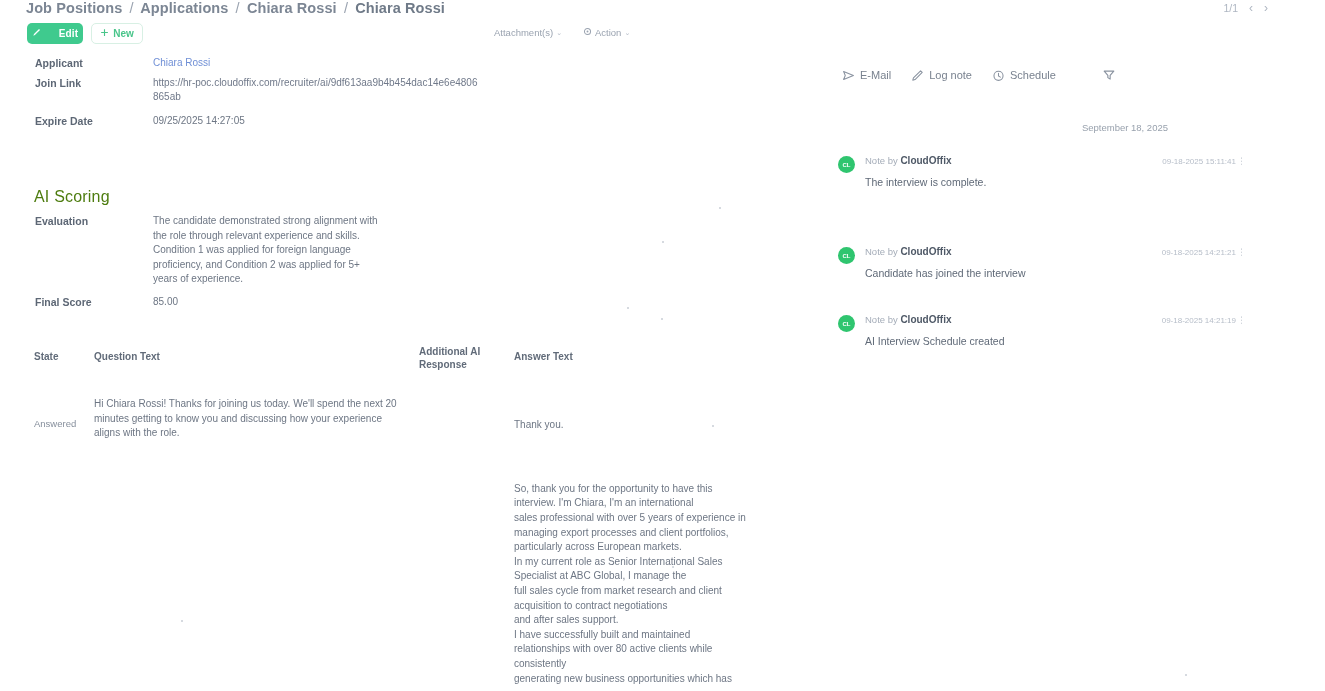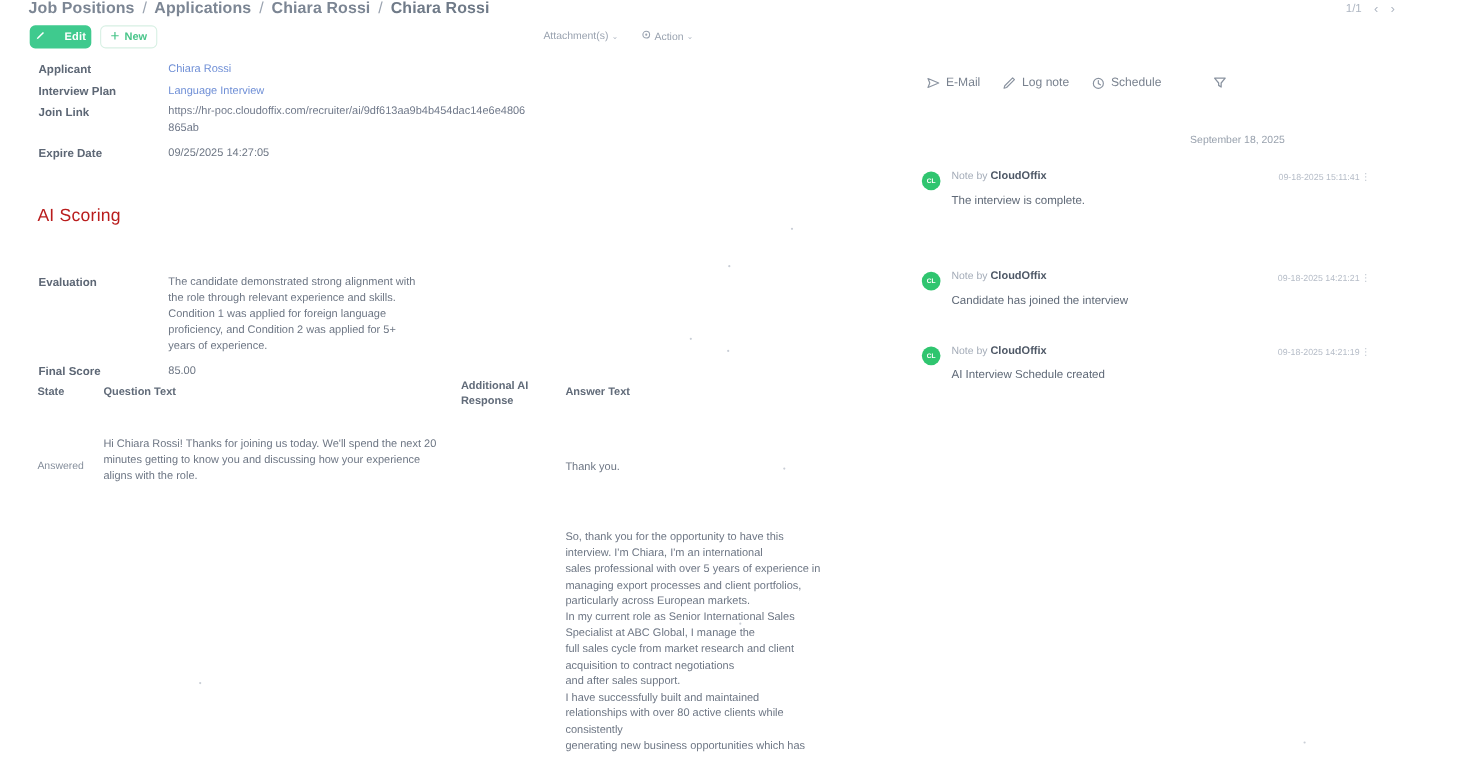--- a/index.html
+++ b/index.html
@@ -63,26 +63,26 @@
     font-size: 10.5px; font-weight: bold; color: #5d6775;
     padding-top: 1px;
   }
   .fval { font-size: 10px; color: #6d7684; line-height: 14.5px; }
   .fval.link { color: #6f8fd6; }
   .fval.url { color: #70798a; word-break: break-all; max-width: 330px; }
 
   
   .sect-title {
     position: absolute; left: 34px; top: 188px;
-    font-size: 16px; color: #b91c1c; font-weight: normal; letter-spacing: .2px;
+    font-size: 16px; color: #4d7c0f; font-weight: normal; letter-spacing: .2px;
   }
   .scoring { position: absolute; left: 35px; top: 214px; width: 470px; }
   .scoring .flabel { width: 118px; flex: 0 0 118px; }
   .scoring .fval { max-width: 230px; line-height: 14.6px; }
-  .eval-row { display: flex; margin-bottom: 8px; margin-top: 36px; }
+  .eval-row { display: flex; margin-bottom: 8px; }
   .score-row { display: flex; }
 
   
   .table { position: absolute; left: 34px; top: 345px; width: 760px; }
   .thead { display: flex; font-size: 10px; font-weight: bold; color: #616b79; }
   .th-state { width: 60px; flex: 0 0 60px; padding-top: 6px; }
   .th-q { width: 325px; flex: 0 0 325px; padding-top: 6px; }
   .th-ai { width: 95px; flex: 0 0 95px; line-height: 13px; }
   .th-ans { width: 250px; flex: 0 0 250px; padding-top: 6px; }
   .trow { display: flex; margin-top: 26px; font-size: 10px; color: #6d7684; }
@@ -179,24 +179,20 @@
         </svg>
     </span>
     <span>Action</span>
     <span class="caret">⌄</span>
   </div>
 
   <div class="fields">
     <div class="frow">
       <div class="flabel">Applicant</div>
       <div class="fval link">Chiara Rossi</div>
-    </div>
-    <div class="frow">
-      <div class="flabel">Interview Plan</div>
-      <div class="fval link">Language Interview</div>
     </div>
     <div class="frow">
       <div class="flabel">Join Link</div>
       <div class="fval url">https://hr-poc.cloudoffix.com/recruiter/ai/9df613aa9b4b454dac14e6e4806865ab</div>
     </div>
     <div class="frow" style="margin-top:9px">
       <div class="flabel">Expire Date</div>
       <div class="fval">09/25/2025 14:27:05</div>
     </div>
   </div>

